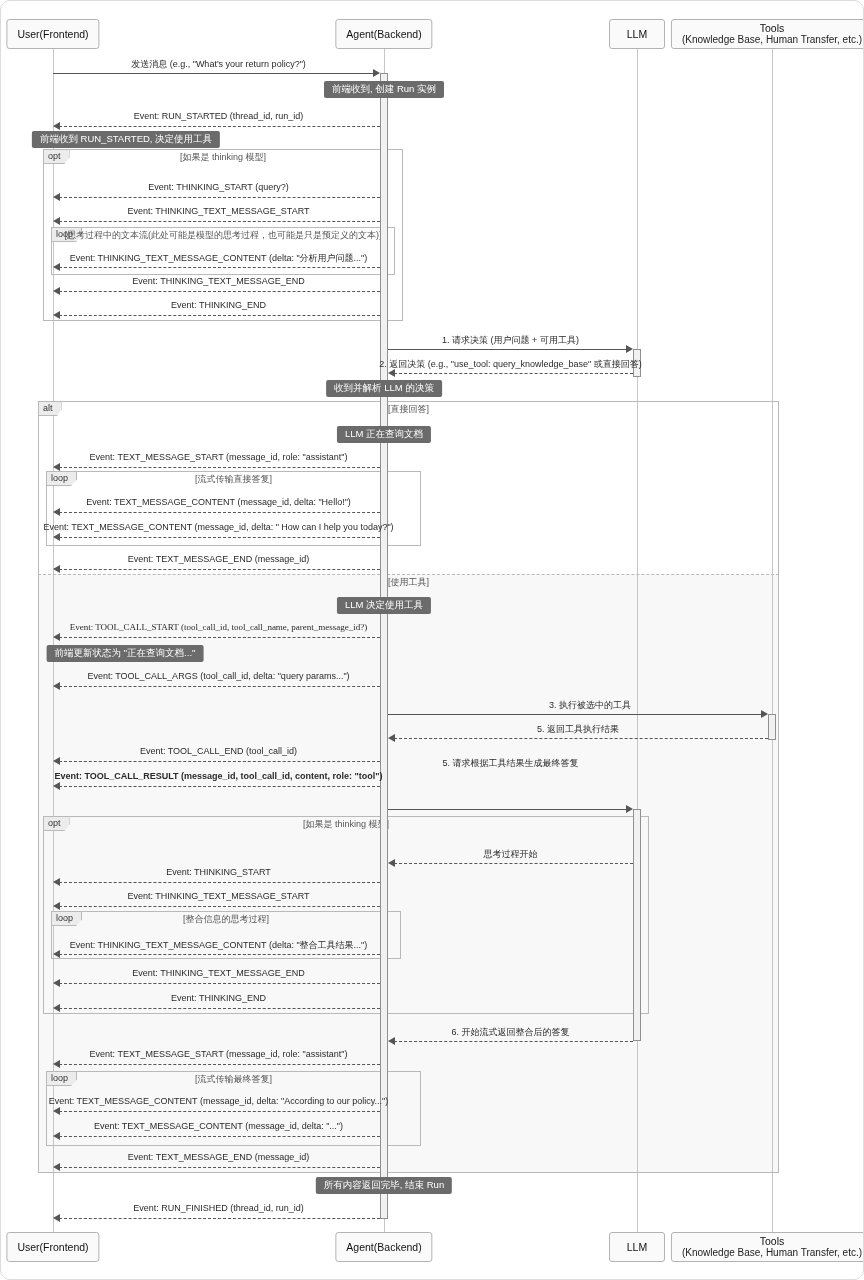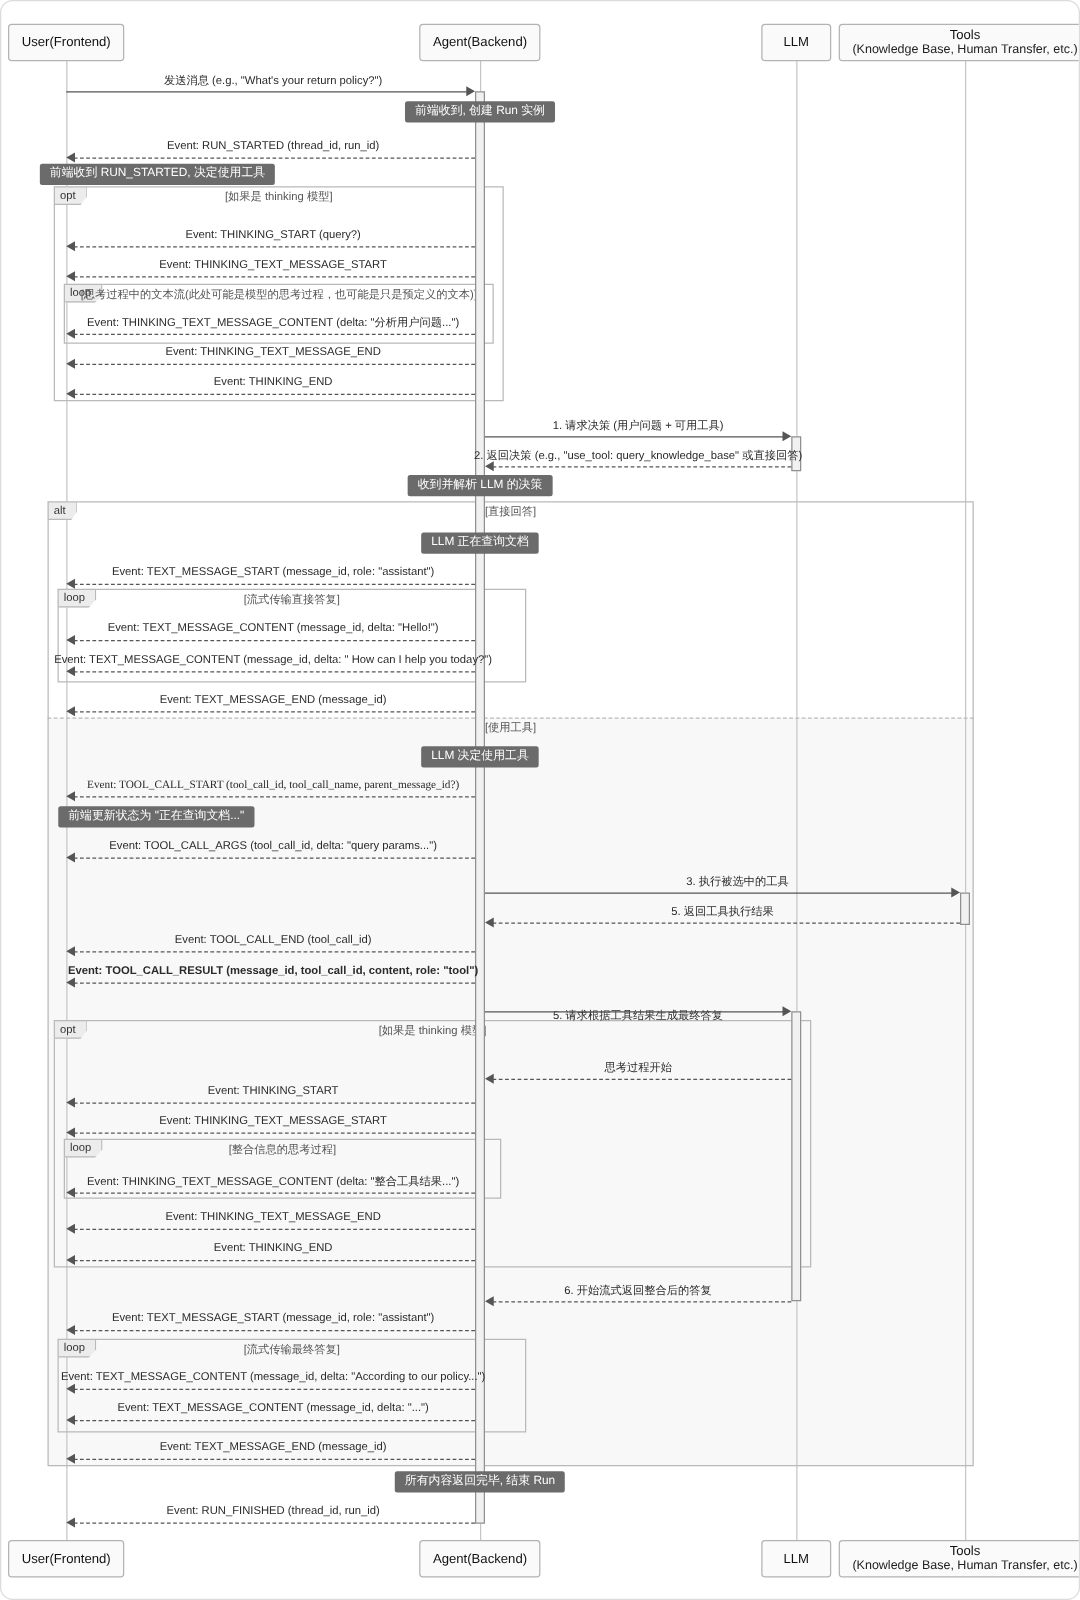--- a/index.html
+++ b/index.html
@@ -119,21 +119,21 @@
     <div class="arr arr-r" style="left: 760px; top: 709px;"></div>
     <div class="msg-label" style="left: 577px; top: 722px;">5. 返回工具执行结果</div>
     <div class="msg-line dashed" style="left: 393px; top: 737px; width: 374px;"></div>
     <div class="arr arr-l" style="left: 387px; top: 733px;"></div>
     <div class="msg-label" style="left: 217.5px; top: 745px;">Event: TOOL_CALL_END (tool_call_id)</div>
     <div class="msg-line dashed" style="left: 58px; top: 760px; width: 321px;"></div>
     <div class="arr arr-l" style="left: 52px; top: 756px;"></div>
     <div class="msg-label" style="left: 217.5px; top: 770px; font-weight: bold;">Event: TOOL_CALL_RESULT (message_id, tool_call_id, content, role: "tool")</div>
     <div class="msg-line dashed" style="left: 58px; top: 785px; width: 321px;"></div>
     <div class="arr arr-l" style="left: 52px; top: 781px;"></div>
-    <div class="msg-label" style="left: 509.5px; top: 805px; text-align: center;">5. 请求根据工具结果生成最终答复</div>
+    <div class="msg-label" style="left: 509.5px; top: 756px; text-align: center;">5. 请求根据工具结果生成最终答复</div>
     <div class="msg-line solid" style="left: 387px; top: 808px; width: 239px;"></div>
     <div class="arr arr-r" style="left: 625px; top: 804px;"></div>
     <div class="msg-label" style="left: 509.5px; top: 847px;">思考过程开始</div>
     <div class="msg-line dashed" style="left: 393px; top: 862px; width: 239px;"></div>
     <div class="arr arr-l" style="left: 387px; top: 858px;"></div>
     <div class="msg-label" style="left: 217.5px; top: 866px;">Event: THINKING_START</div>
     <div class="msg-line dashed" style="left: 58px; top: 881px; width: 321px;"></div>
     <div class="arr arr-l" style="left: 52px; top: 877px;"></div>
     <div class="msg-label" style="left: 217.5px; top: 890px;">Event: THINKING_TEXT_MESSAGE_START</div>
     <div class="msg-line dashed" style="left: 58px; top: 905px; width: 321px;"></div>

